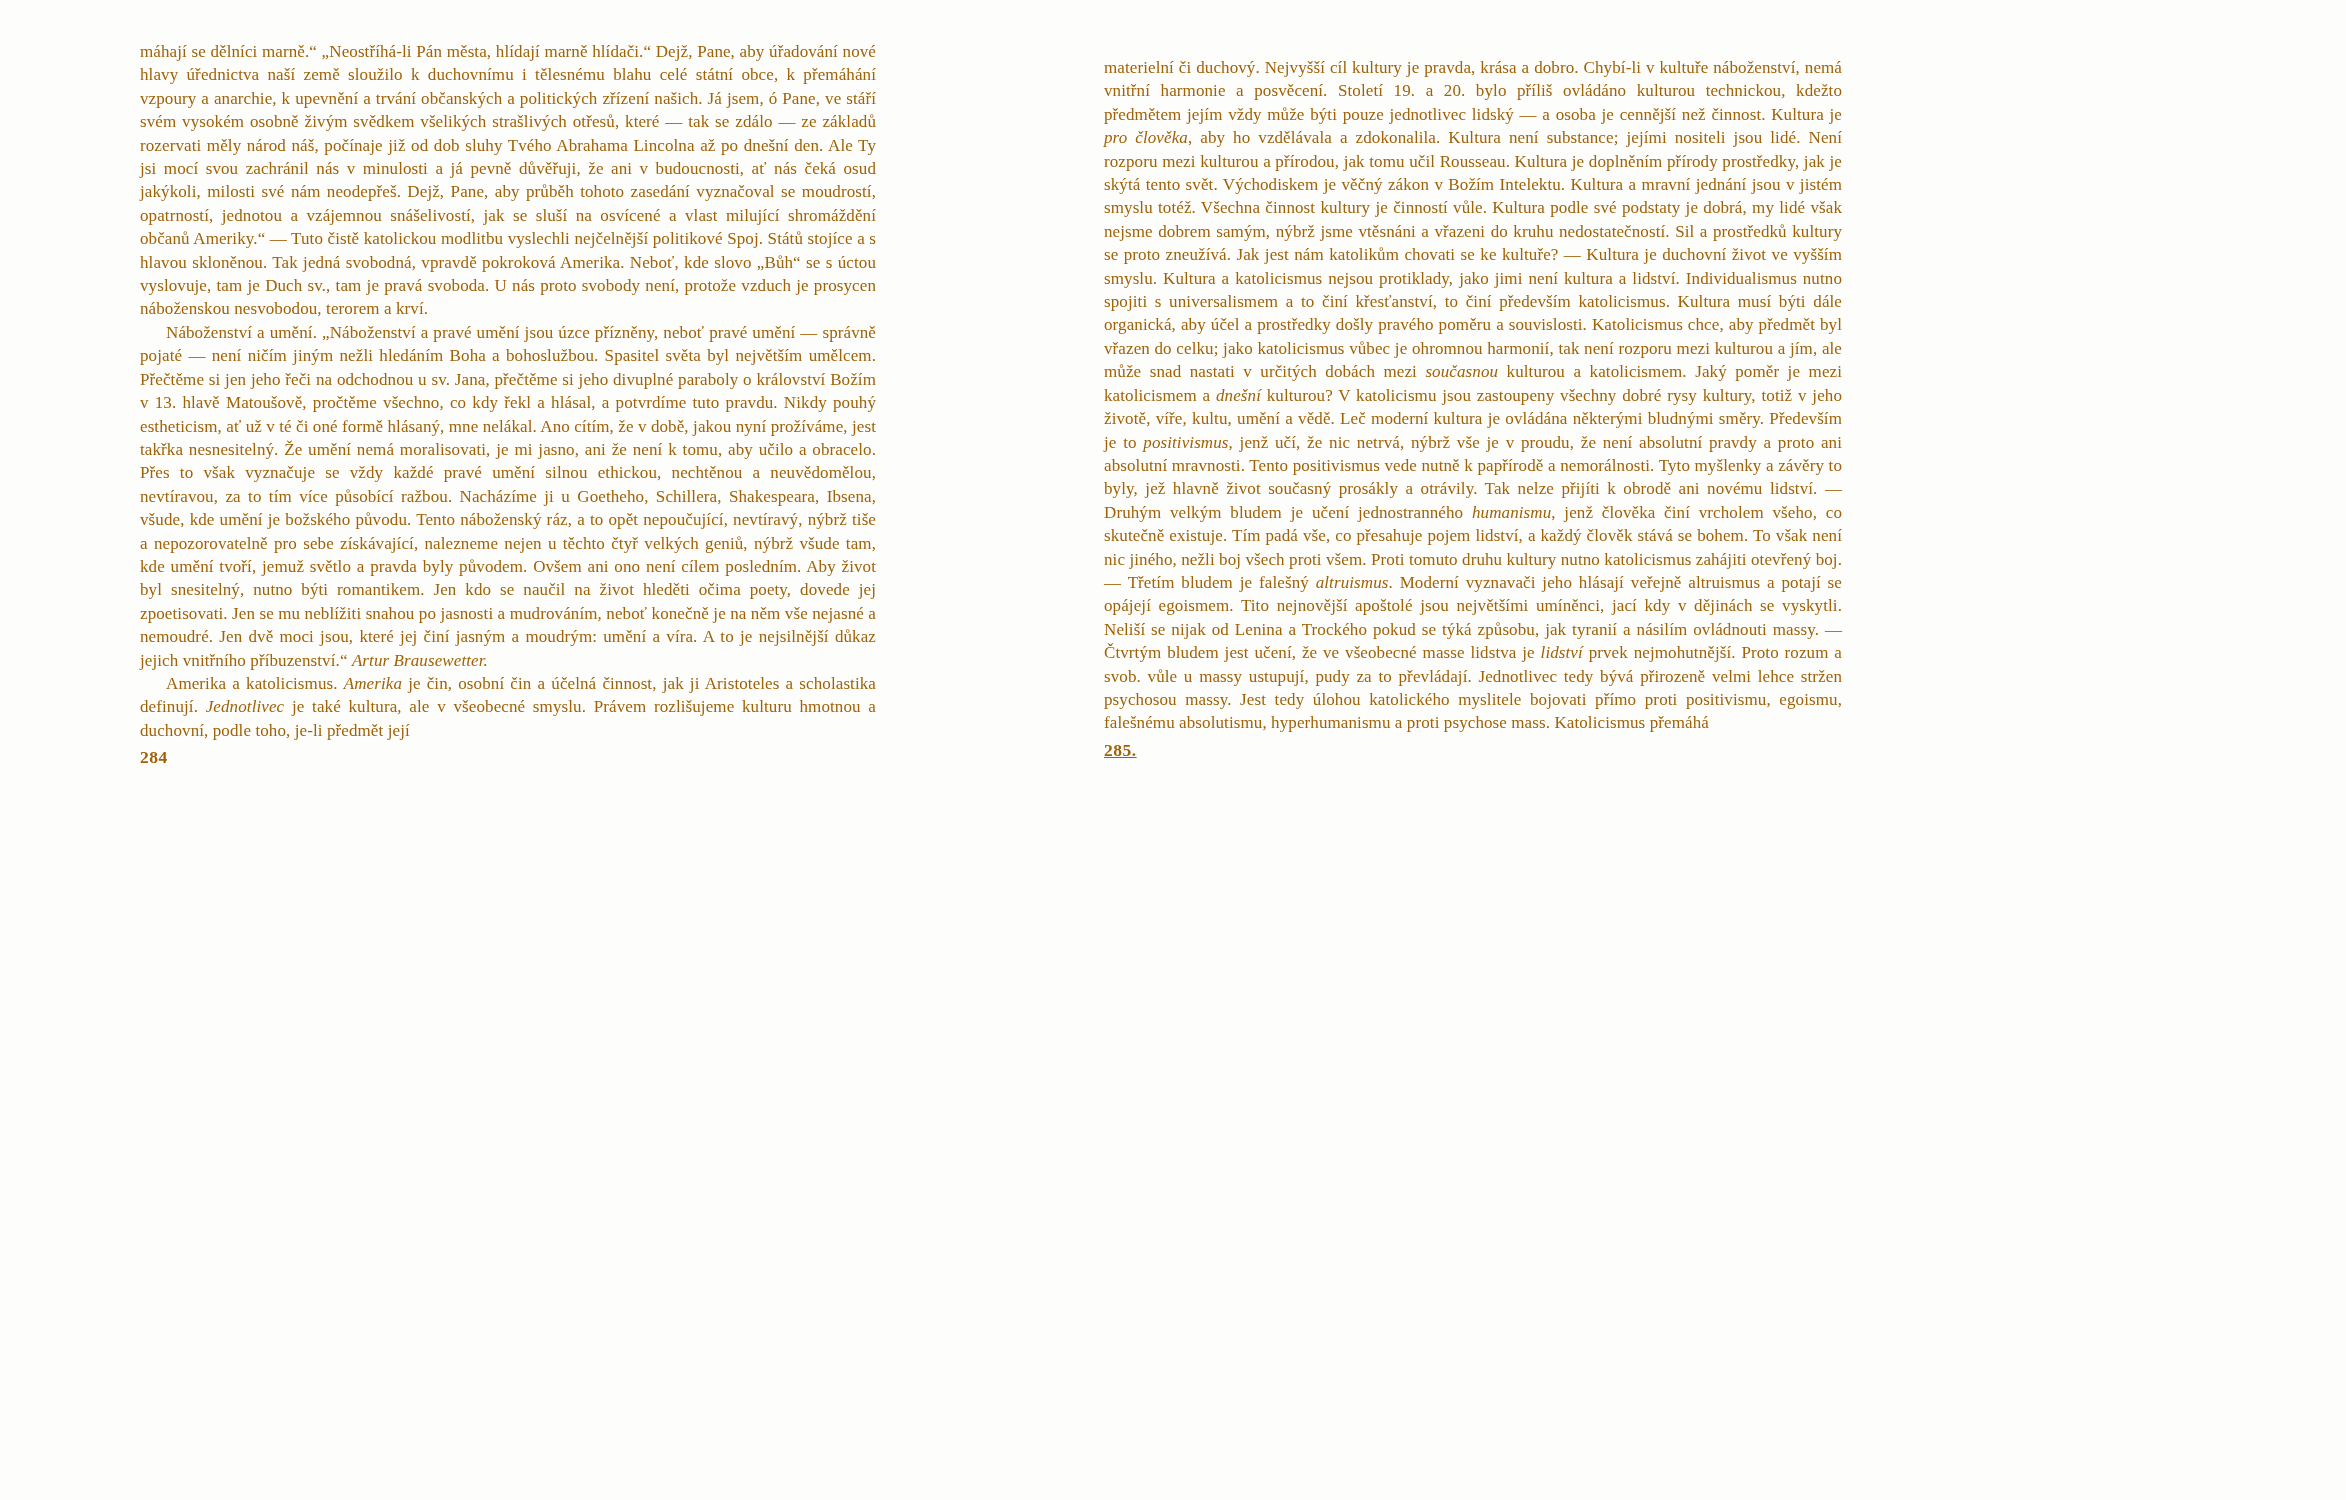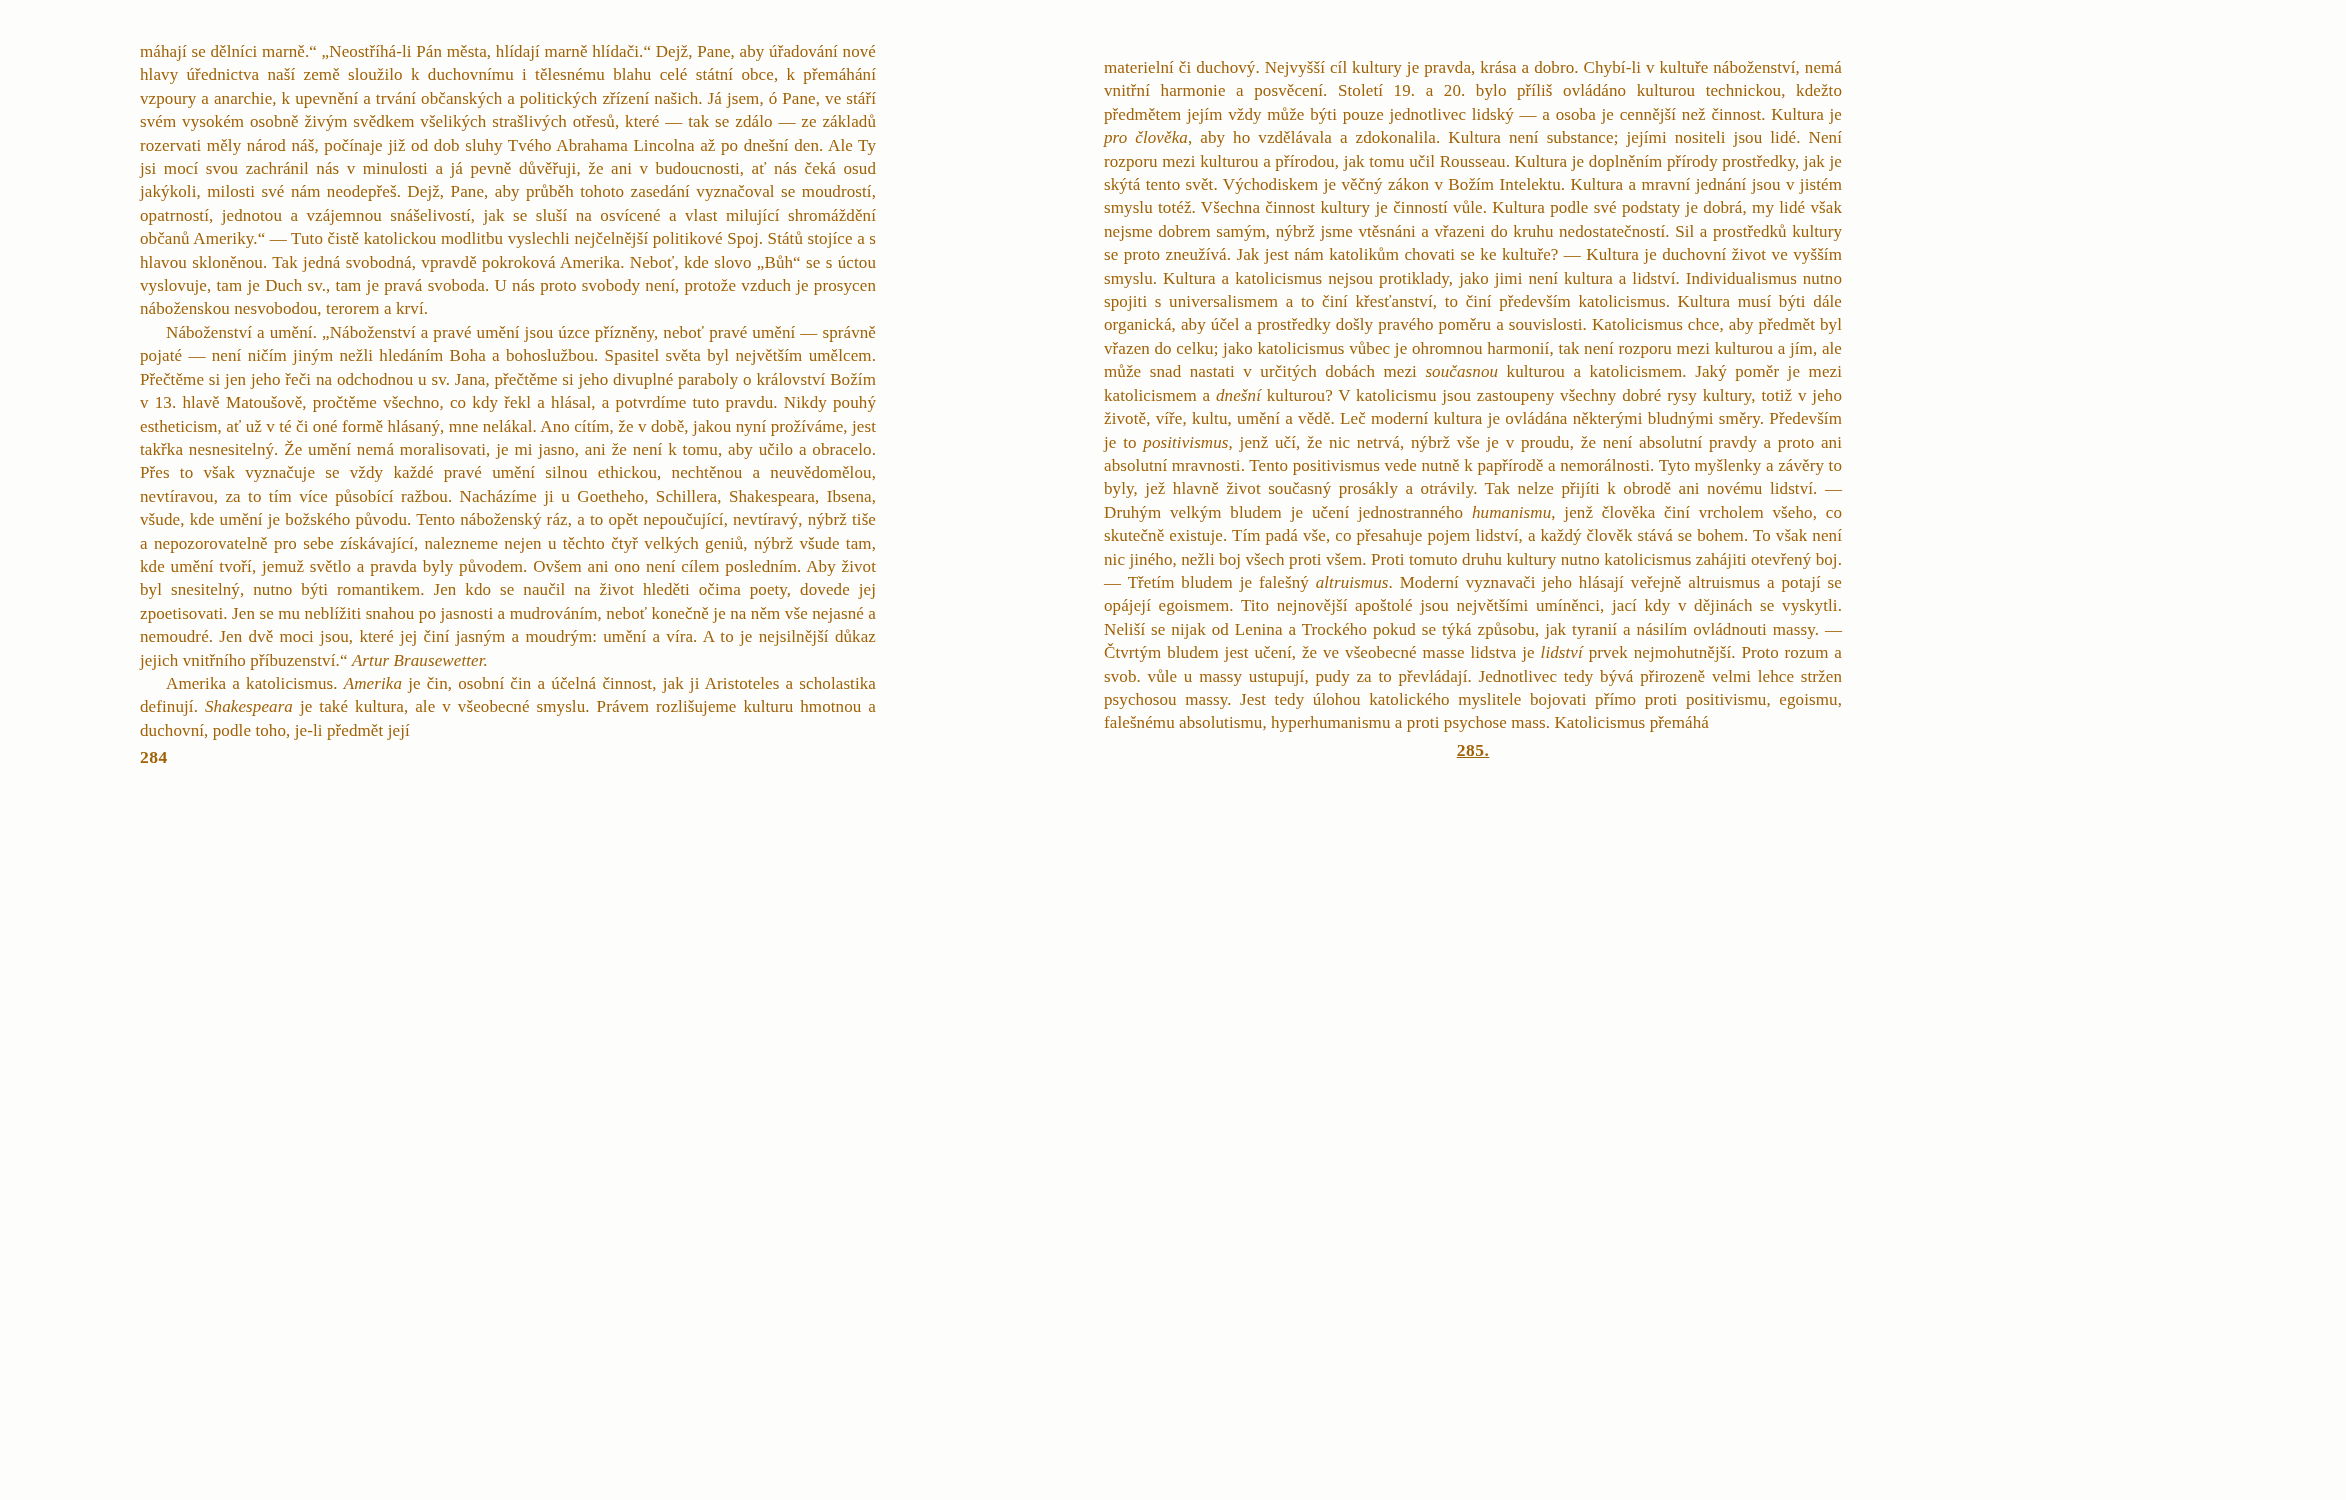--- a/index.html
+++ b/index.html
@@ -32,32 +32,32 @@
   .text-block p.indent { text-indent: 26px; }
   .b { font-weight: normal; }
   .i { font-style: italic; }
   .pagenum {
     margin-top: 5px;
     font-size: 17.5px;
     font-weight: bold;
     letter-spacing: 0.5px;
   }
   .pagenum-left  { text-align: left; }
-  .pagenum-right { text-align: center; text-decoration: underline; }
+  .pagenum-right { text-align: left; text-decoration: underline; }
 </style>
 </head>
 <body>
 
 <div class="spread">
 
   <div class="page page-left">
     <div class="text-block" id="left-text">
         <p><span>máhají se dělníci marně.“ „Neostříhá-li Pán města, hlídají marně hlídači.“ Dejž, Pane, aby úřadování nové hlavy úřednictva naší země sloužilo k duchovnímu i tělesnému blahu celé státní obce, k přemáhání vzpoury a anarchie, k upevnění a trvání občanských a politických zřízení našich. Já jsem, ó Pane, ve stáří svém vysokém osobně živým svědkem všelikých strašlivých otřesů, které — tak se zdálo — ze základů rozervati měly národ náš, počínaje již od dob sluhy Tvého Abrahama Lincolna až po dnešní den. Ale Ty jsi mocí svou zachránil nás v minulosti a já pevně důvěřuji, že ani v budoucnosti, ať nás čeká osud jakýkoli, milosti své nám neodepřeš. Dejž, Pane, aby průběh tohoto zasedání vyznačoval se moudrostí, opatrností, jednotou a vzájemnou snášelivostí, jak se sluší na osvícené a vlast milující shromáždění občanů Ameriky.“ — Tuto čistě katolickou modlitbu vyslechli nejčelnější politikové Spoj. Států stojíce a s hlavou skloněnou. Tak jedná svobodná, vpravdě pokroková Amerika. Neboť, kde slovo „Bůh“ se s úctou vyslovuje, tam je Duch sv., tam je pravá svoboda. U nás proto svobody není, protože vzduch je prosycen náboženskou nesvobodou, terorem a krví.</span></p>
         <p class="indent"><span class="b">Náboženství a umění.</span><span> „Náboženství a pravé umění jsou úzce přízněny, neboť pravé umění — správně pojaté — není ničím jiným nežli hledáním Boha a bohoslužbou. Spasitel světa byl největším umělcem. Přečtěme si jen jeho řeči na odchodnou u sv. Jana, přečtěme si jeho divuplné paraboly o království Božím v 13. hlavě Matoušově, pročtěme všechno, co kdy řekl a hlásal, a potvrdíme tuto pravdu. Nikdy pouhý estheticism, ať už v té či oné formě hlásaný, mne nelákal. Ano cítím, že v době, jakou nyní prožíváme, jest takřka nesnesitelný. Že umění nemá moralisovati, je mi jasno, ani že není k tomu, aby učilo a obracelo. Přes to však vyznačuje se vždy každé pravé umění silnou ethickou, nechtěnou a neuvědomělou, nevtíravou, za to tím více působící ražbou. Nacházíme ji u Goetheho, Schillera, Shakespeara, Ibsena, všude, kde umění je božského původu. Tento náboženský ráz, a to opět nepoučující, nevtíravý, nýbrž tiše a nepozorovatelně pro sebe získávající, nalezneme nejen u těchto čtyř velkých geniů, nýbrž všude tam, kde umění tvoří, jemuž světlo a pravda byly původem. Ovšem ani ono není cílem posledním. Aby život byl snesitelný, nutno býti romantikem. Jen kdo se naučil na život hleděti očima poety, dovede jej zpoetisovati. Jen se mu neblížiti snahou po jasnosti a mudrováním, neboť konečně je na něm vše nejasné a nemoudré. Jen dvě moci jsou, které jej činí jasným a moudrým: umění a víra. A to je nejsilnější důkaz jejich vnitřního příbuzenství.“ </span><span class="b i">Artur Brausewetter.</span></p>
-        <p class="indent"><span class="b">Amerika a katolicismus.</span><span> </span><span class="i">Amerika</span><span> je čin, osobní čin a účelná činnost, jak ji Aristoteles a scholastika definují. </span><span class="i">Shakespeara</span><span> je také kultura, ale v všeobecné smyslu. Právem rozlišujeme kulturu hmotnou a duchovní, podle toho, je-li předmět její</span></p>
+        <p class="indent"><span class="b">Amerika a katolicismus.</span><span> </span><span class="i">Amerika</span><span> je čin, osobní čin a účelná činnost, jak ji Aristoteles a scholastika definují. </span><span class="i">Jednotlivec</span><span> je také kultura, ale v všeobecné smyslu. Právem rozlišujeme kulturu hmotnou a duchovní, podle toho, je-li předmět její</span></p>
       </div>
     <div class="pagenum pagenum-left">284</div>
   </div>
 
   <div class="page page-right">
     <div class="text-block" id="right-text">
         <p><span>materielní či duchový. Nejvyšší cíl kultury je pravda, krása a dobro. Chybí-li v kultuře náboženství, nemá vnitřní harmonie a posvěcení. Století 19. a 20. bylo příliš ovládáno kulturou technickou, kdežto předmětem jejím vždy může býti pouze jednotlivec lidský — a osoba je cennější než činnost. Kultura je </span><span class="i">pro člověka</span><span>, aby ho vzdělávala a zdokonalila. Kultura není substance; jejími nositeli jsou lidé. Není rozporu mezi kulturou a přírodou, jak tomu učil Rousseau. Kultura je doplněním přírody prostředky, jak je skýtá tento svět. Východiskem je věčný zákon v Božím Intelektu. Kultura a mravní jednání jsou v jistém smyslu totéž. Všechna činnost kultury je činností vůle. Kultura podle své podstaty je dobrá, my lidé však nejsme dobrem samým, nýbrž jsme vtěsnáni a vřazeni do kruhu nedostatečností. Sil a prostředků kultury se proto zneužívá. Jak jest nám katolikům chovati se ke kultuře? — Kultura je duchovní život ve vyšším smyslu. Kultura a katolicismus nejsou protiklady, jako jimi není kultura a lidství. Individualismus nutno spojiti s universalismem a to činí křesťanství, to činí především katolicismus. Kultura musí býti dále organická, aby účel a prostředky došly pravého poměru a souvislosti. Katolicismus chce, aby předmět byl vřazen do celku; jako katolicismus vůbec je ohromnou harmonií, tak není rozporu mezi kulturou a jím, ale může snad nastati v určitých dobách mezi </span><span class="i">současnou</span><span> kulturou a katolicismem. Jaký poměr je mezi katolicismem a </span><span class="i">dnešní</span><span> kulturou? V katolicismu jsou zastoupeny všechny dobré rysy kultury, totiž v jeho životě, víře, kultu, umění a vědě. Leč moderní kultura je ovládána některými bludnými směry. Především je to </span><span class="i">positivismus</span><span>, jenž učí, že nic netrvá, nýbrž vše je v proudu, že není absolutní pravdy a proto ani absolutní mravnosti. Tento positivismus vede nutně k papřírodě a nemorálnosti. Tyto myšlenky a závěry to byly, jež hlavně život současný prosákly a otrávily. Tak nelze přijíti k obrodě ani novému lidství. — Druhým velkým bludem je učení jednostranného </span><span class="i">humanismu</span><span>, jenž člověka činí vrcholem všeho, co skutečně existuje. Tím padá vše, co přesahuje pojem lidství, a každý člověk stává se bohem. To však není nic jiného, nežli boj všech proti všem. Proti tomuto druhu kultury nutno katolicismus zahájiti otevřený boj. — Třetím bludem je falešný </span><span class="i">altruismus</span><span>. Moderní vyznavači jeho hlásají veřejně altruismus a potají se opájejí egoismem. Tito nejnovější apoštolé jsou největšími umíněnci, jací kdy v dějinách se vyskytli. Neliší se nijak od Lenina a Trockého pokud se týká způsobu, jak tyranií a násilím ovládnouti massy. — Čtvrtým bludem jest učení, že ve všeobecné masse lidstva je </span><span class="i">lidství</span><span> prvek nejmohutnější. Proto rozum a svob. vůle u massy ustupují, pudy za to převládají. Jednotlivec tedy bývá přirozeně velmi lehce stržen psychosou massy. Jest tedy úlohou katolického myslitele bojovati přímo proti positivismu, egoismu, falešnému absolutismu, hyperhumanismu a proti psychose mass. Katolicismus přemáhá</span></p>
       </div>
     <div class="pagenum pagenum-right">285.</div>
   </div>

